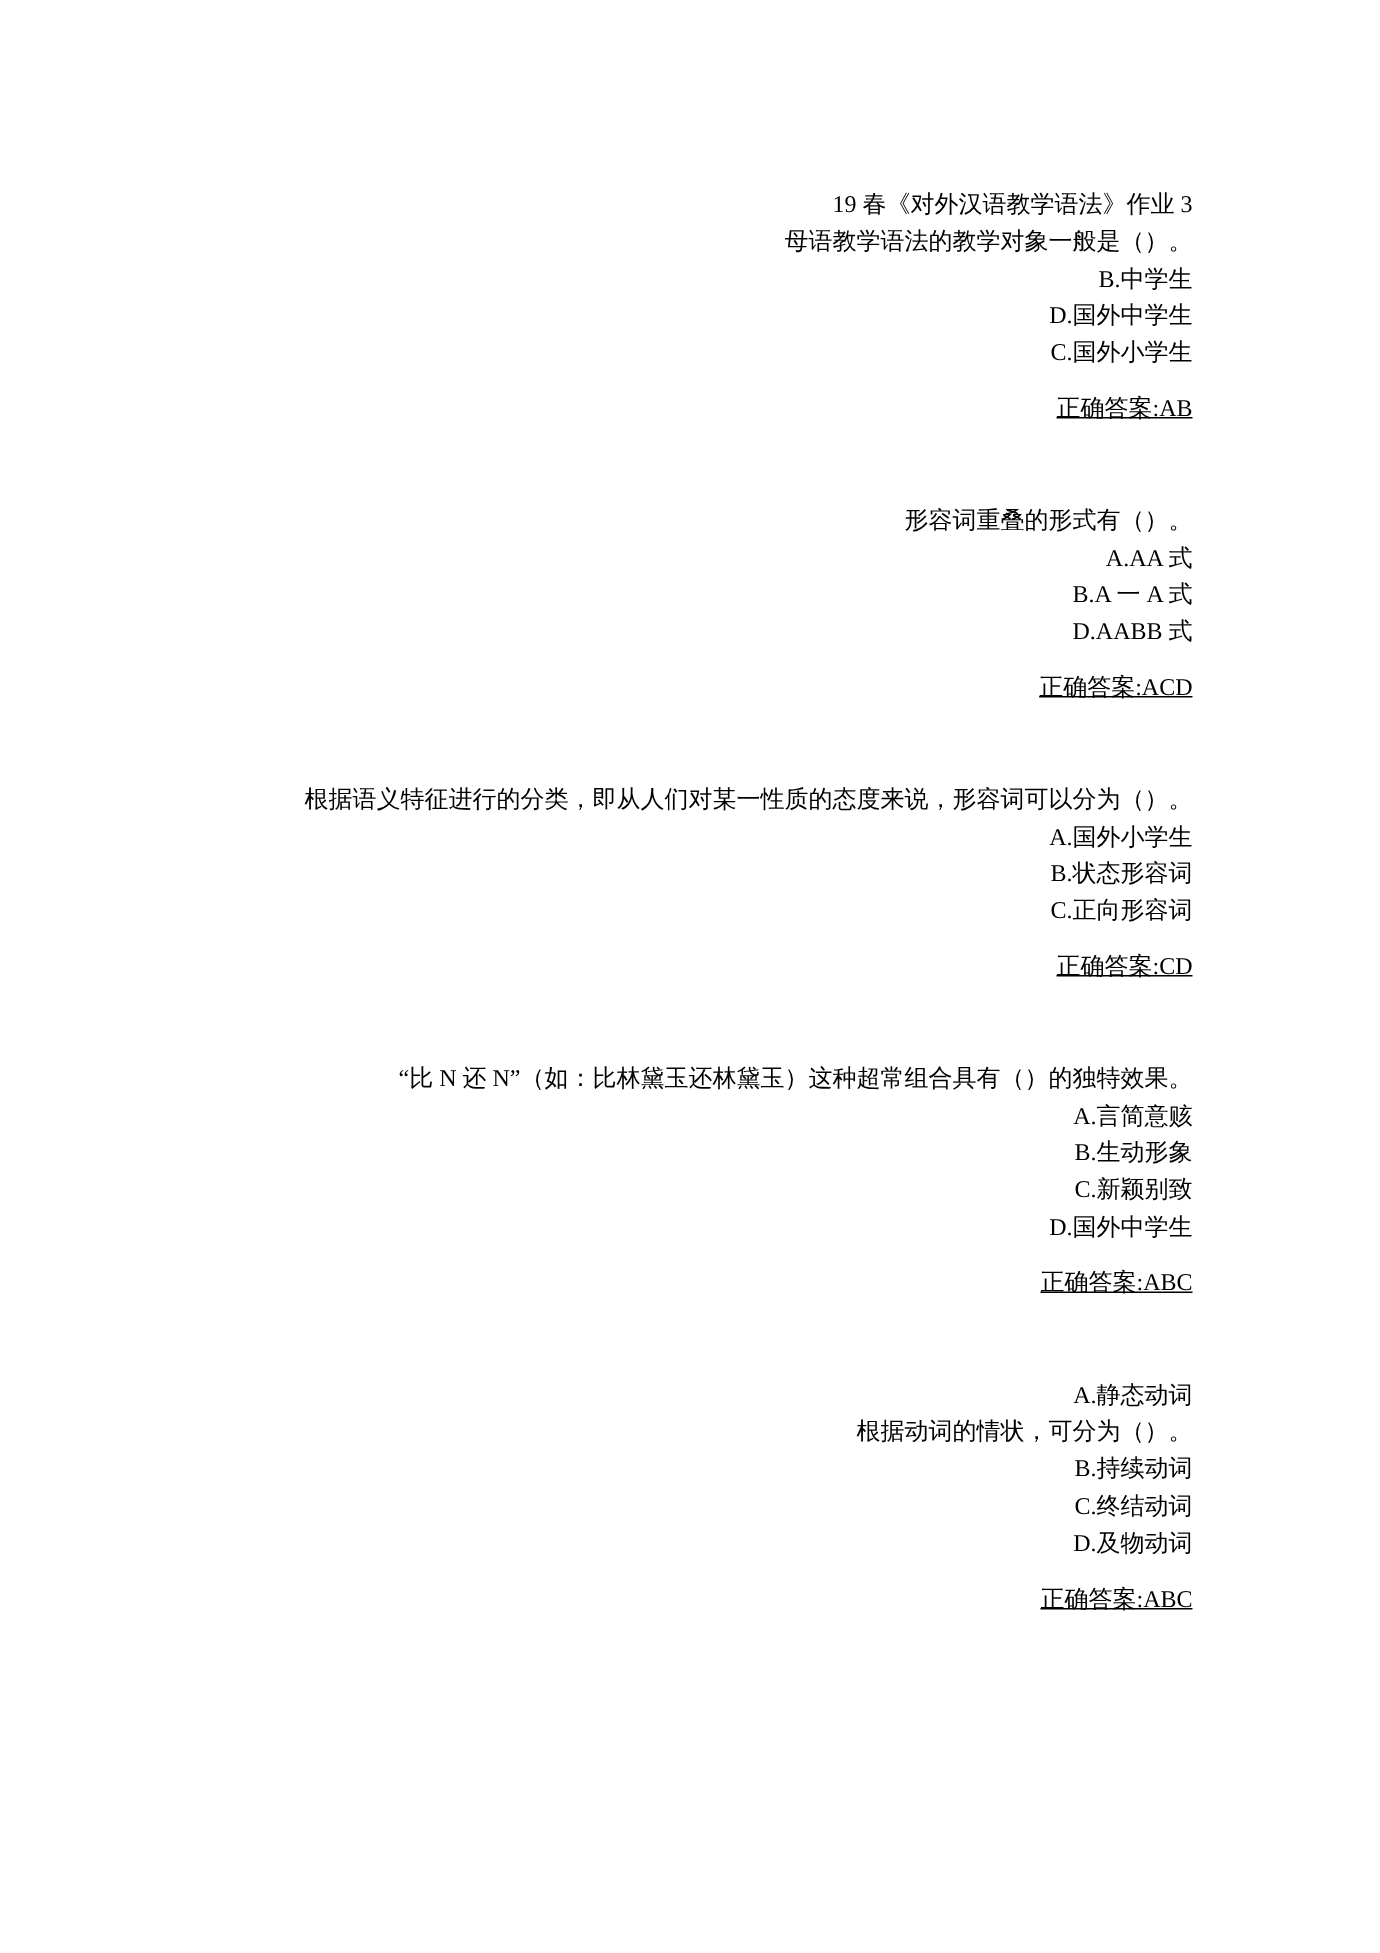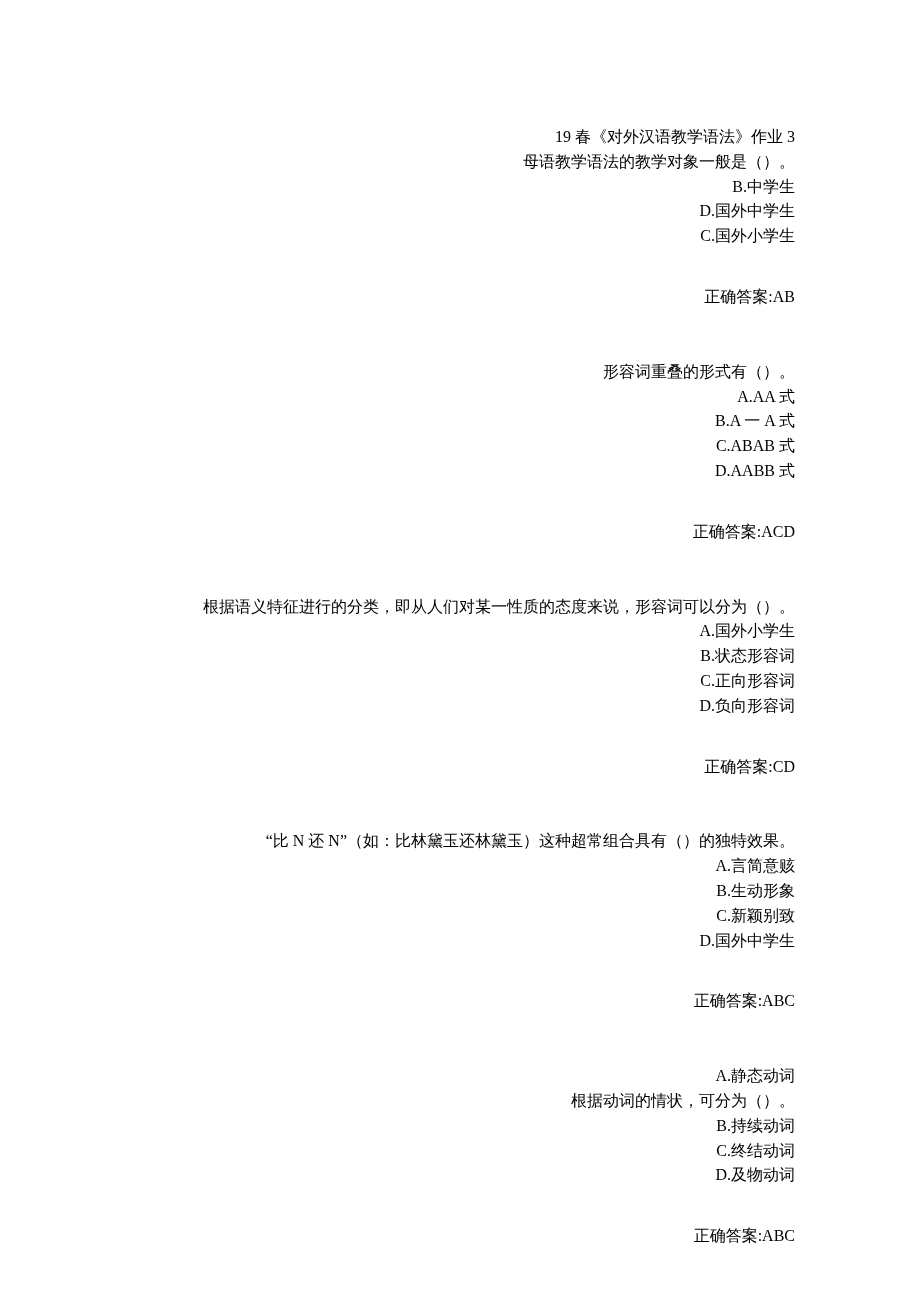--- a/index.html
+++ b/index.html
@@ -16,21 +16,22 @@
     padding: 125px 125px 0 125px;
     text-align: right;
   }
   .question-block {
     margin-bottom: 50px;
   }
   .line {
     white-space: pre-wrap;
   }
   .answer {
-    margin-top: 36px;
+    margin-top: 12px;
+    text-decoration: underline;
   }
 </style>
 </head>
 <body>
 
 <div class="page">
 
   <div class="line">19 春《对外汉语教学语法》作业 3</div>
 
   <div class="question-block">
@@ -38,31 +39,29 @@
     <div class="line">B.中学生</div>
     <div class="line">D.国外中学生</div>
     <div class="line">C.国外小学生</div>
     <div class="line answer">正确答案:AB</div>
   </div>
 
   <div class="question-block">
     <div class="line">形容词重叠的形式有（）。</div>
     <div class="line">A.AA 式</div>
     <div class="line">B.A 一 A 式</div>
-    <div class="line">C.ABAB 式</div>
     <div class="line">D.AABB 式</div>
     <div class="line answer">正确答案:ACD</div>
   </div>
 
   <div class="question-block">
     <div class="line">根据语义特征进行的分类，即从人们对某一性质的态度来说，形容词可以分为（）。</div>
     <div class="line">A.国外小学生</div>
     <div class="line">B.状态形容词</div>
     <div class="line">C.正向形容词</div>
-    <div class="line">D.负向形容词</div>
     <div class="line answer">正确答案:CD</div>
   </div>
 
   <div class="question-block">
     <div class="line">“比 N 还 N”（如：比林黛玉还林黛玉）这种超常组合具有（）的独特效果。</div>
     <div class="line">A.言简意赅</div>
     <div class="line">B.生动形象</div>
     <div class="line">C.新颖别致</div>
     <div class="line">D.国外中学生</div>
     <div class="line answer">正确答案:ABC</div>

